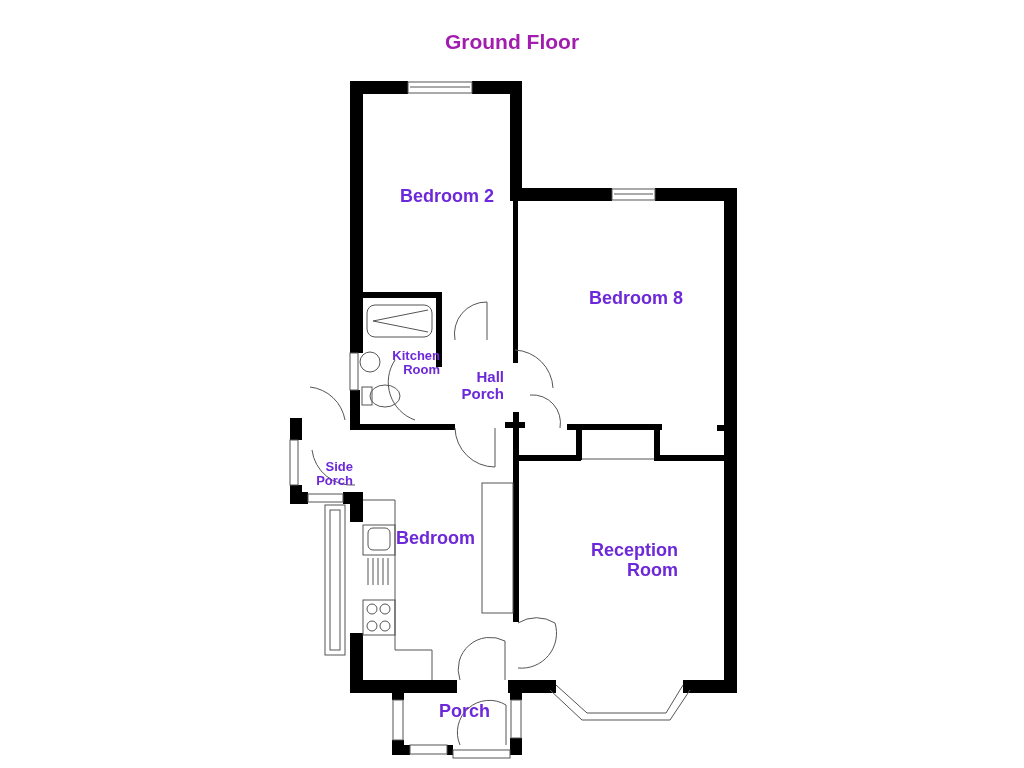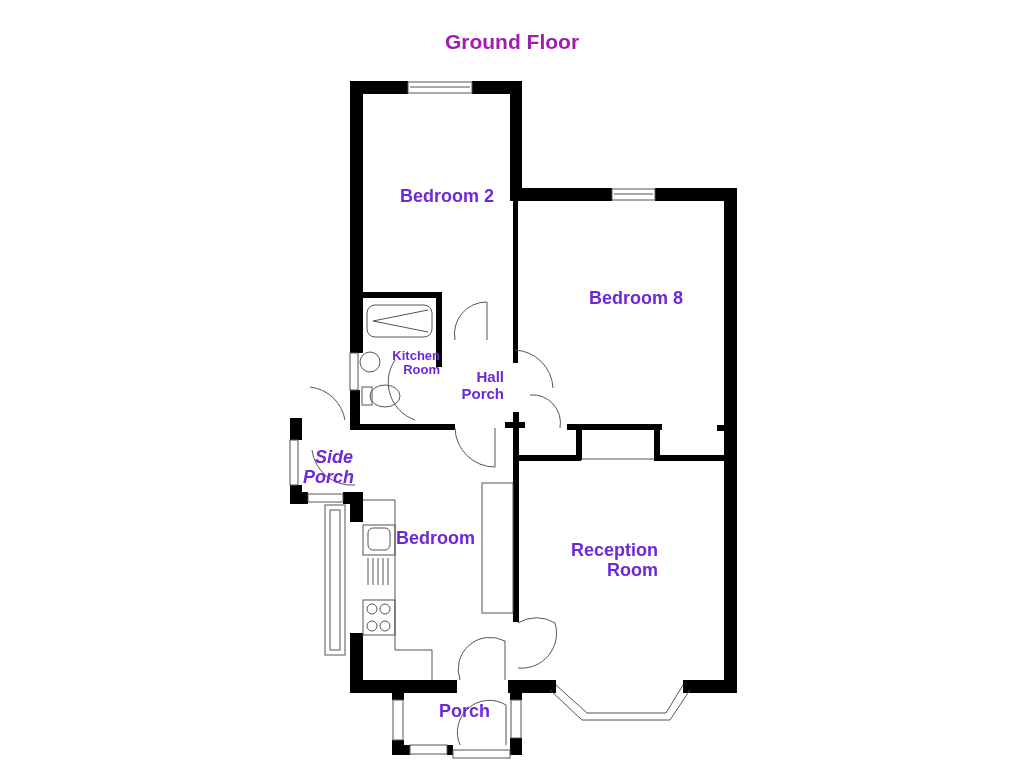--- a/index.html
+++ b/index.html
@@ -126,22 +126,22 @@
 <div class="lbl" style="left:372px; top:187px; width:122px; font-size:18px;">Bedroom 2</div>
 <div class="lbl" style="left:555px; top:289px; width:128px; font-size:18px;">Bedroom 8</div>
 <div class="lbl" style="left:376px; top:349px; width:64px; font-size:13px;">
   <div>Kitchen</div>
   <div>Room</div>
 </div>
 <div class="lbl" style="left:450px; top:369px; width:54px; font-size:15px;">
   <div>Hall</div>
   <div>Porch</div>
 </div>
-<div class="lbl" style="left:303px; top:448px; width:50px; font-size:18px;font-style:italic;">
+<div class="lbl" style="left:303px; top:460px; width:50px; font-size:13px;">
   <div>Side</div>
   <div>Porch</div>
 </div>
 <div class="lbl" style="left:395px; top:529px; width:80px; font-size:18px;">Bedroom</div>
-<div class="lbl" style="left:538px; top:541px; width:120px; font-size:18px;">
+<div class="lbl" style="left:558px; top:541px; width:120px; font-size:18px;">
   <div>Reception</div>
   <div>Room</div>
 </div>
 <div class="lbl" style="left:424px; top:702px; width:66px; font-size:18px;">Porch</div>
 
 </body></html>

